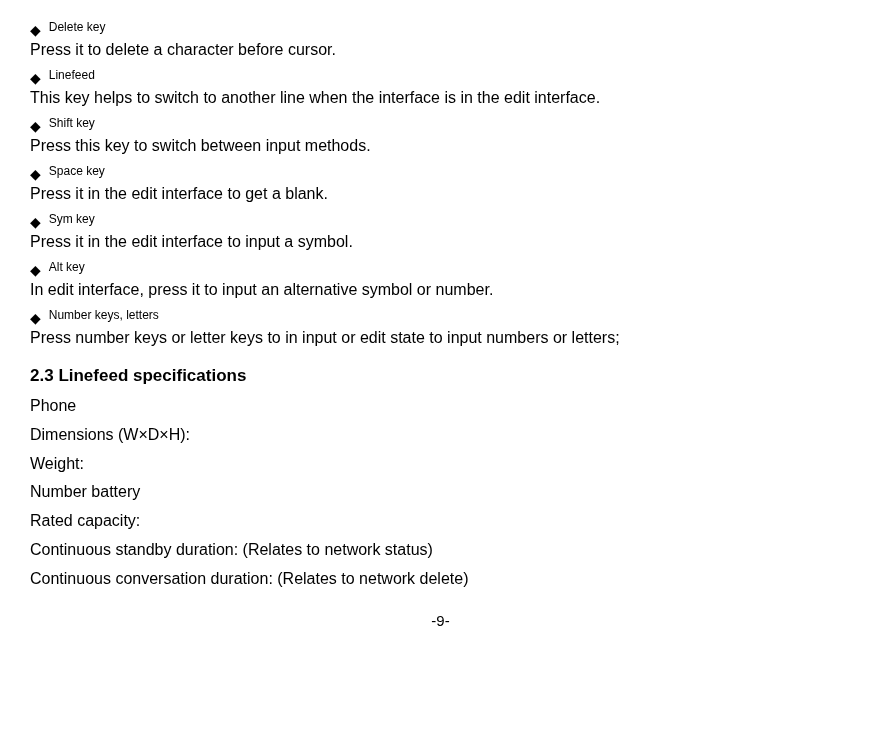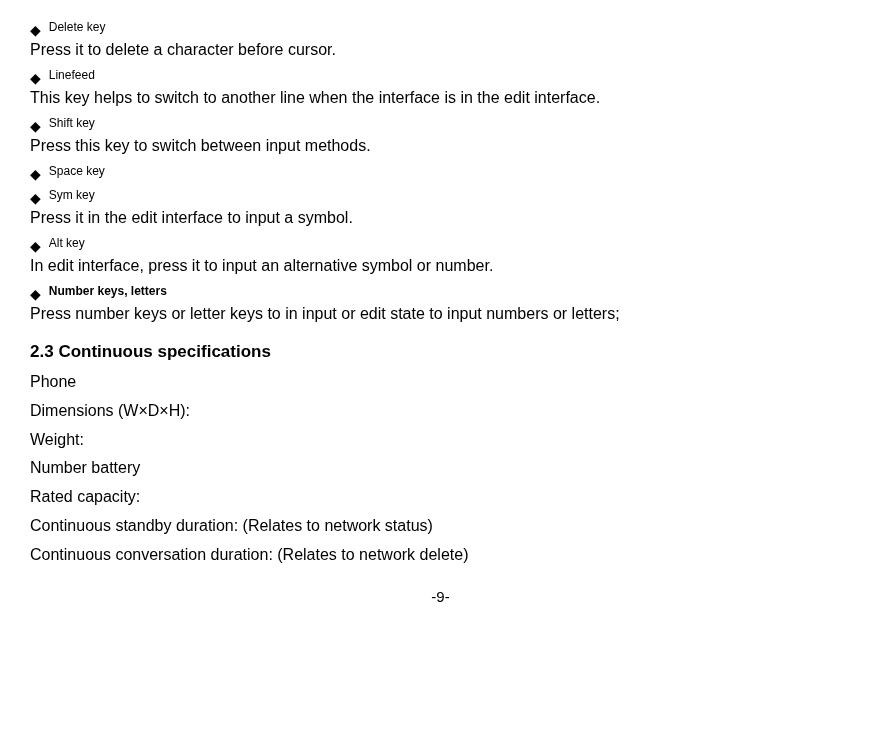--- a/index.html
+++ b/index.html
@@ -36,21 +36,21 @@
       color: #000;
       font-size: 14px;
       margin-top: 2px;
       flex-shrink: 0;
     }
     .bullet-title {
       font-size: 12px;
       font-weight: normal;
     }
     .bullet-title.bold {
-      font-weight: bold;
+      font-weight: normal;
     }
     .bullet-desc {
       font-size: 16px;
       color: #000;
       line-height: 1.5;
     }
     .section-heading {
       font-size: 17px;
       font-weight: bold;
       margin: 10px 0 6px 0;
@@ -89,20 +89,21 @@
         <span class="bullet-diamond">◆</span>
         <span class="bullet-title">Shift key</span>
       </div>
       <div class="bullet-desc">Press this key to switch between input methods.</div>
     </div>
     <div class="bullet-item">
       <div class="bullet-header">
         <span class="bullet-diamond">◆</span>
         <span class="bullet-title">Space key</span>
       </div>
+      <div class="bullet-desc">Press it in the edit interface to get a blank.</div>
     </div>
     <div class="bullet-item">
       <div class="bullet-header">
         <span class="bullet-diamond">◆</span>
         <span class="bullet-title">Sym key</span>
       </div>
       <div class="bullet-desc">Press it in the edit interface to input a symbol.</div>
     </div>
     <div class="bullet-item">
       <div class="bullet-header">
@@ -115,21 +116,21 @@
       <div class="bullet-header">
         <span class="bullet-diamond">◆</span>
         <span class="bullet-title bold">Number keys, letters</span>
       </div>
       <div class="bullet-desc">Press number keys or letter keys to in input or edit state to input numbers or letters;</div>
     </div>
   </div>
 
 <div class="section-heading">
   <span>2.3</span>
-  <span>    Continuous specifications</span>
+  <span>    Linefeed specifications</span>
 </div>
 
 <div class="specs-block">
 <div>Phone</div>
     <div>Dimensions (W×D×H):</div>
     <div>Weight:</div>
     <div>Number battery</div>
     <div>Rated capacity:</div>
     <div>Continuous standby duration: (Relates to network status)</div>
     <div>Continuous conversation duration: (Relates to network delete)</div>

